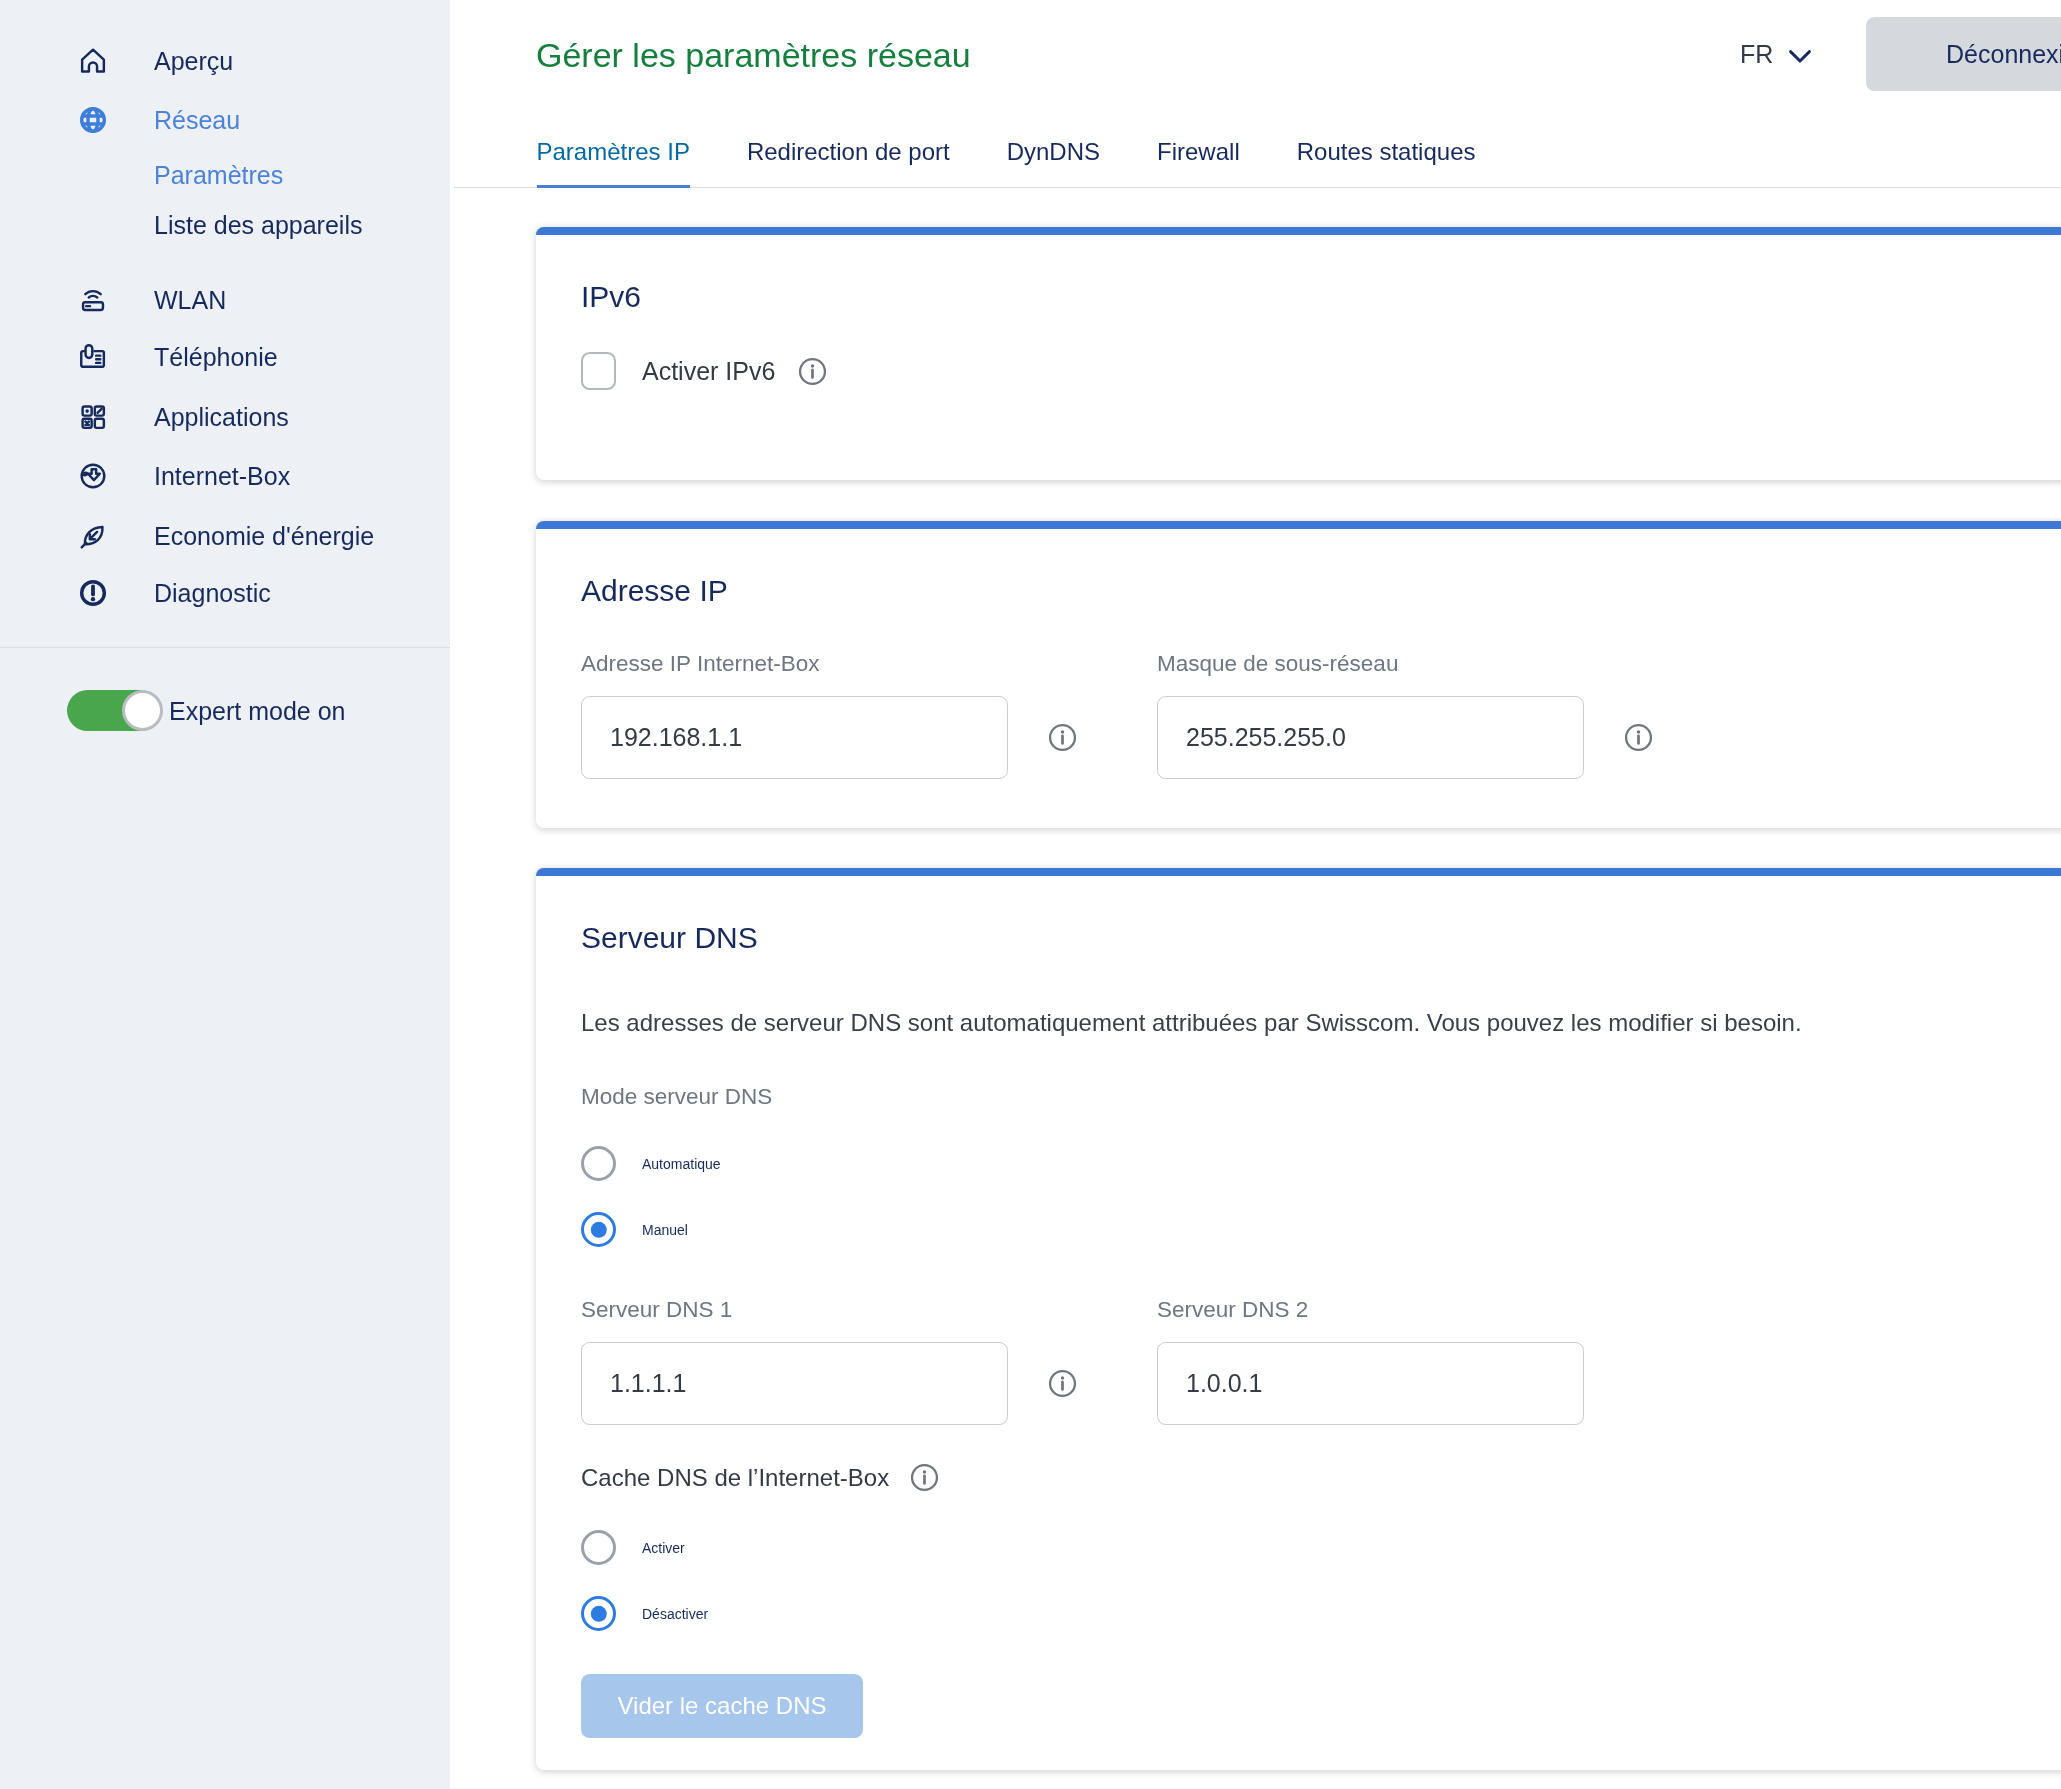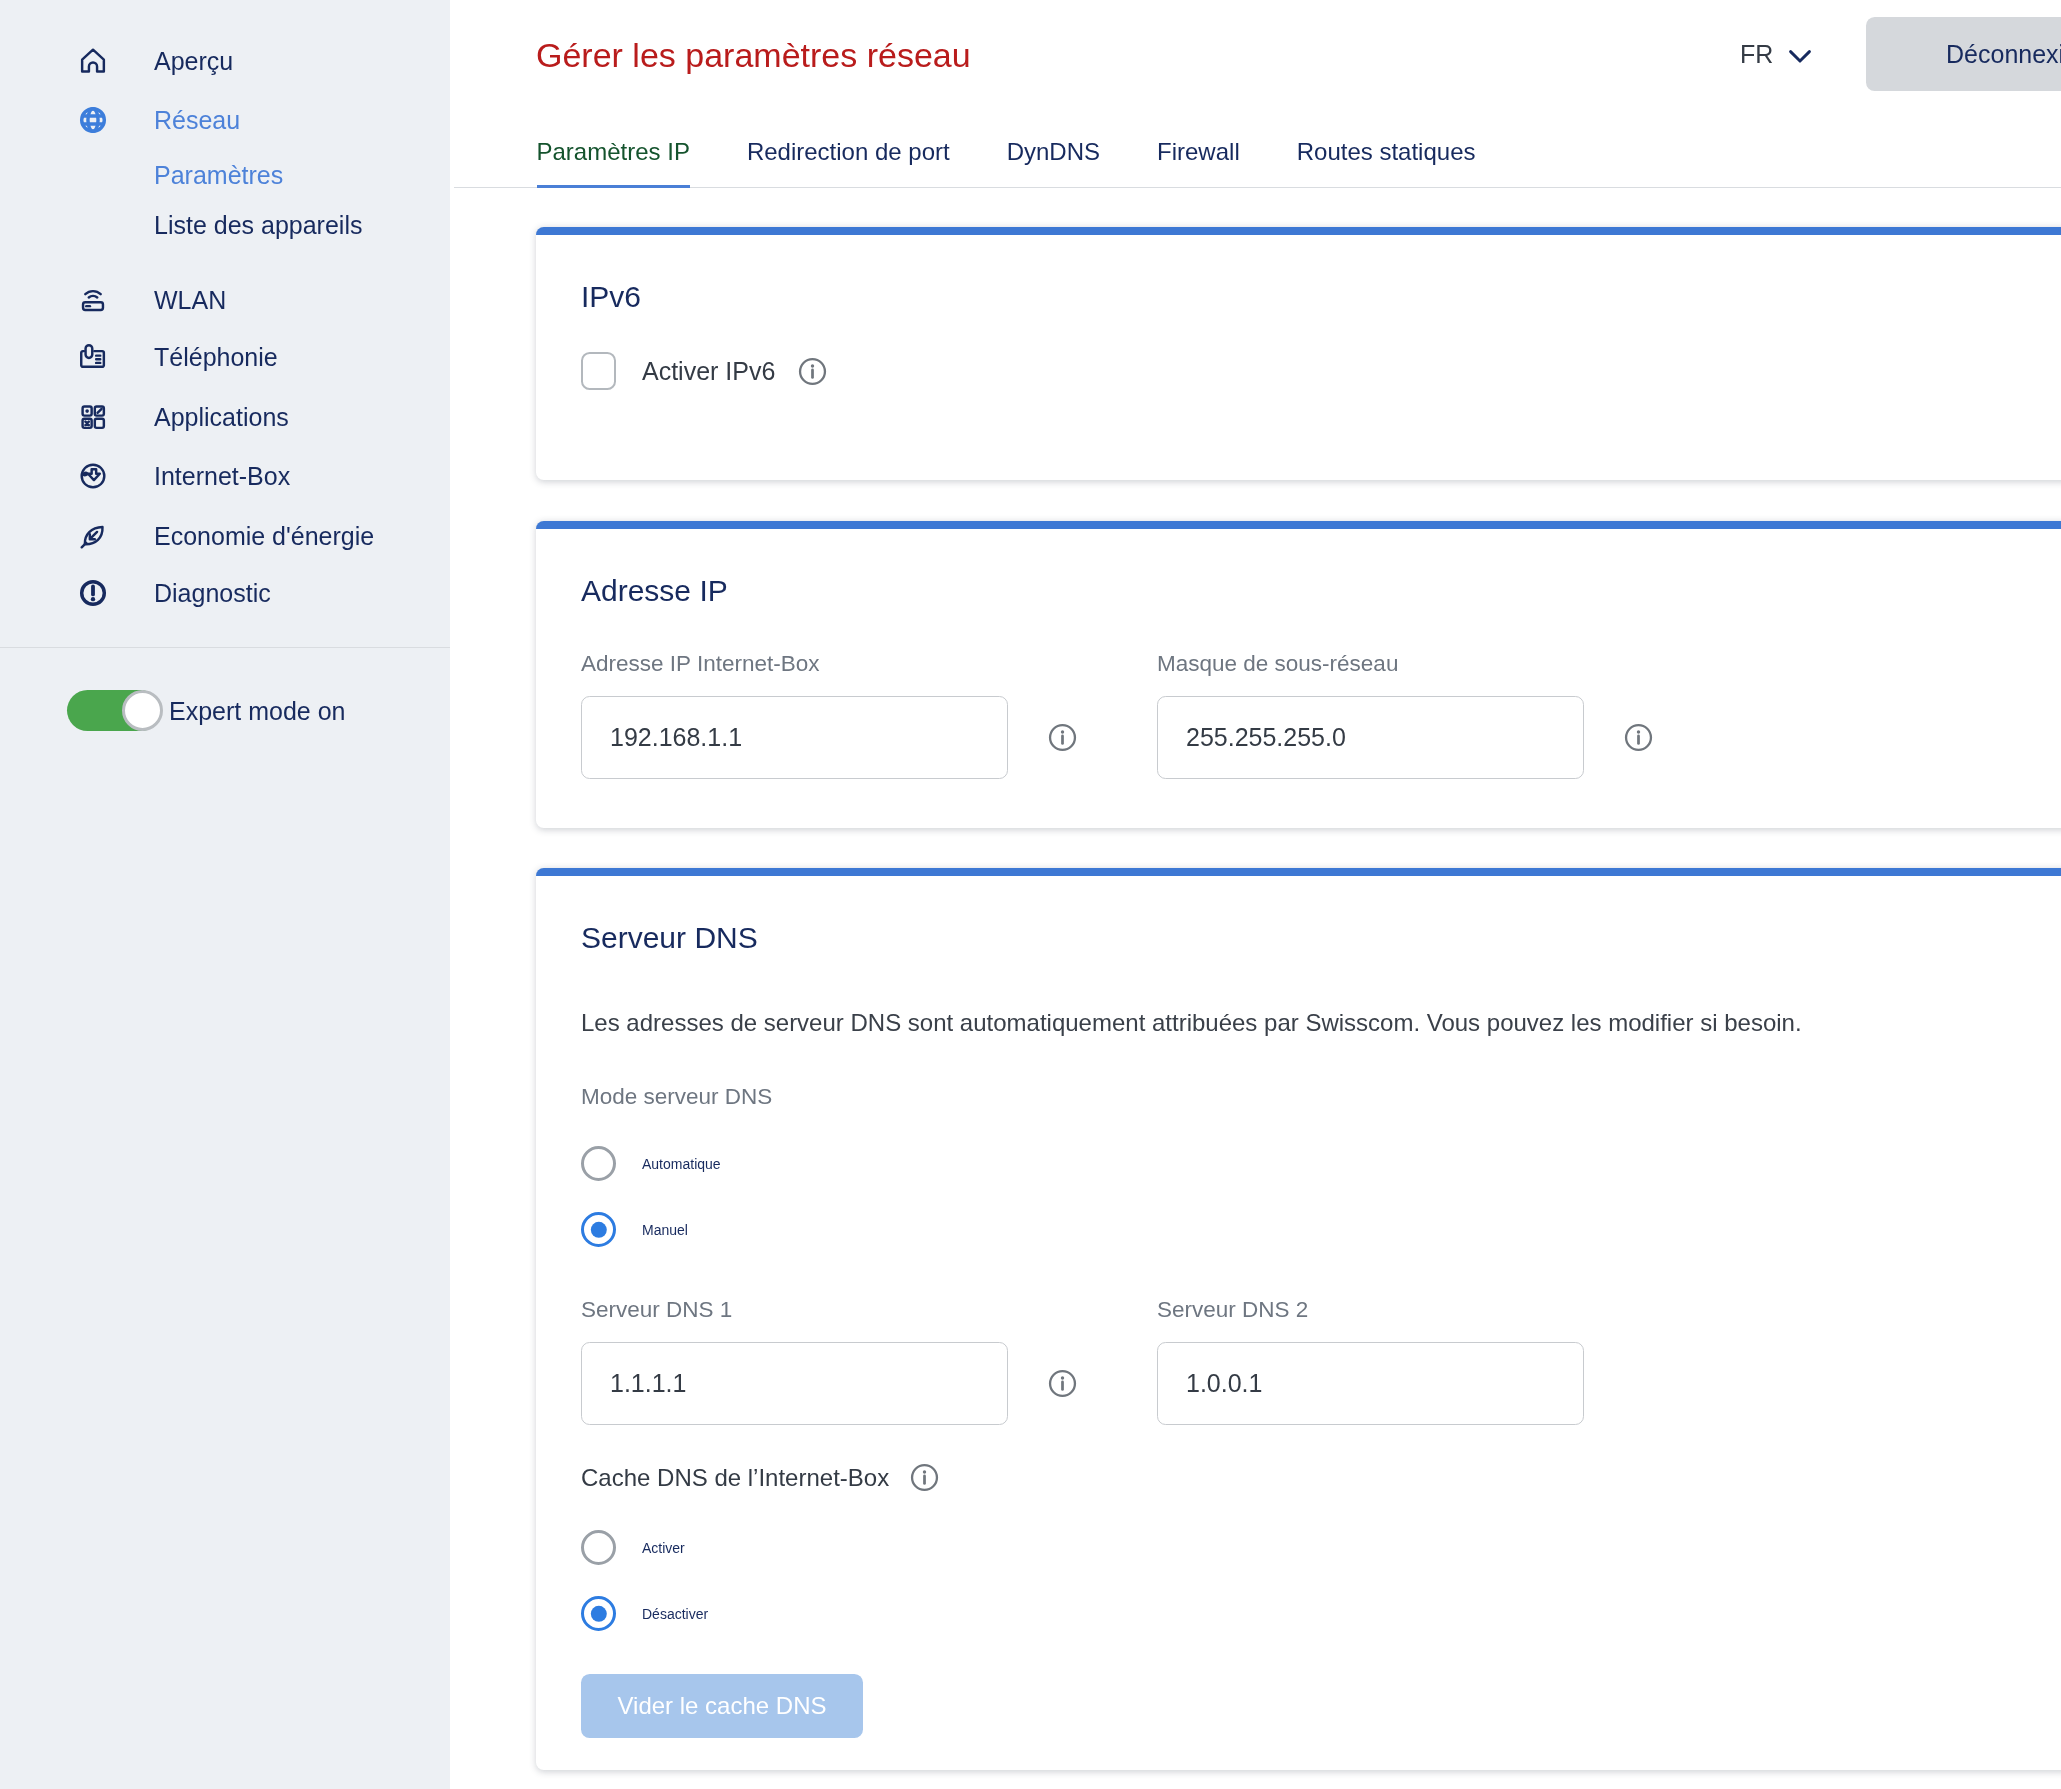--- a/index.html
+++ b/index.html
@@ -51,42 +51,42 @@
   }
   .expert-row .lbl {
     position: absolute; left: 169px; top: 50%; transform: translateY(-50%);
     font-size: 25px; color: #172a5e;
   }
 
   
   .main { position: absolute; left: 450px; top: 0; width: 1734px; height: 1789px; }
   .page-title {
     position: absolute; left: 86px; top: 36px;
-    font-size: 34px; font-weight: 400; color: #b91c1c; white-space: nowrap;
+    font-size: 34px; font-weight: 400; color: #15803d; white-space: nowrap;
   }
   .lang { position: absolute; left: 1290px; top: 40px; height: 35px; cursor: pointer; }
   .lang .code { font-size: 25px; color: #343b45; }
   .lang svg { position: absolute; left: 48px; top: 8.6px; width: 24px; height: 15.6px; }
   .logout-btn {
     position: absolute; left: 1416px; top: 17.3px; width: 306px; height: 74px;
     background: #d5d8dc; border: none; border-radius: 8.6px;
     font-family: inherit; font-size: 25px; color: #172a5e; cursor: pointer;
   }
 
   
   .tabbar {
     position: absolute; left: 3.5px; top: 130px; width: 1729px; height: 58px;
     border-bottom: 0.9px solid #d9dce0; padding-left: 83px;
     display: flex; gap: 57px; align-items: flex-end;
   }
   .tab {
     font-size: 24px; color: #172a5e; padding-bottom: 19px; cursor: pointer;
     white-space: nowrap; border-bottom: 3.5px solid transparent; margin-bottom: -0.9px;
   }
-  .tab.active { color: #14532d; border-bottom-color: #4a7fd6; margin-top: 40px; }
+  .tab.active { color: #0369a1; border-bottom-color: #4a7fd6; margin-top: 40px; }
 
   
   .card {
     position: absolute; left: 86px; width: 1647px;
     background: #ffffff; border-radius: 7.8px;
     box-shadow: 0 1.7px 7.8px rgba(40,50,70,0.22);
     border-top: 8.6px solid #3d78d4;
     padding: 0 45px;
   }
   .card-ipv6 { top: 227px; height: 253px; }

